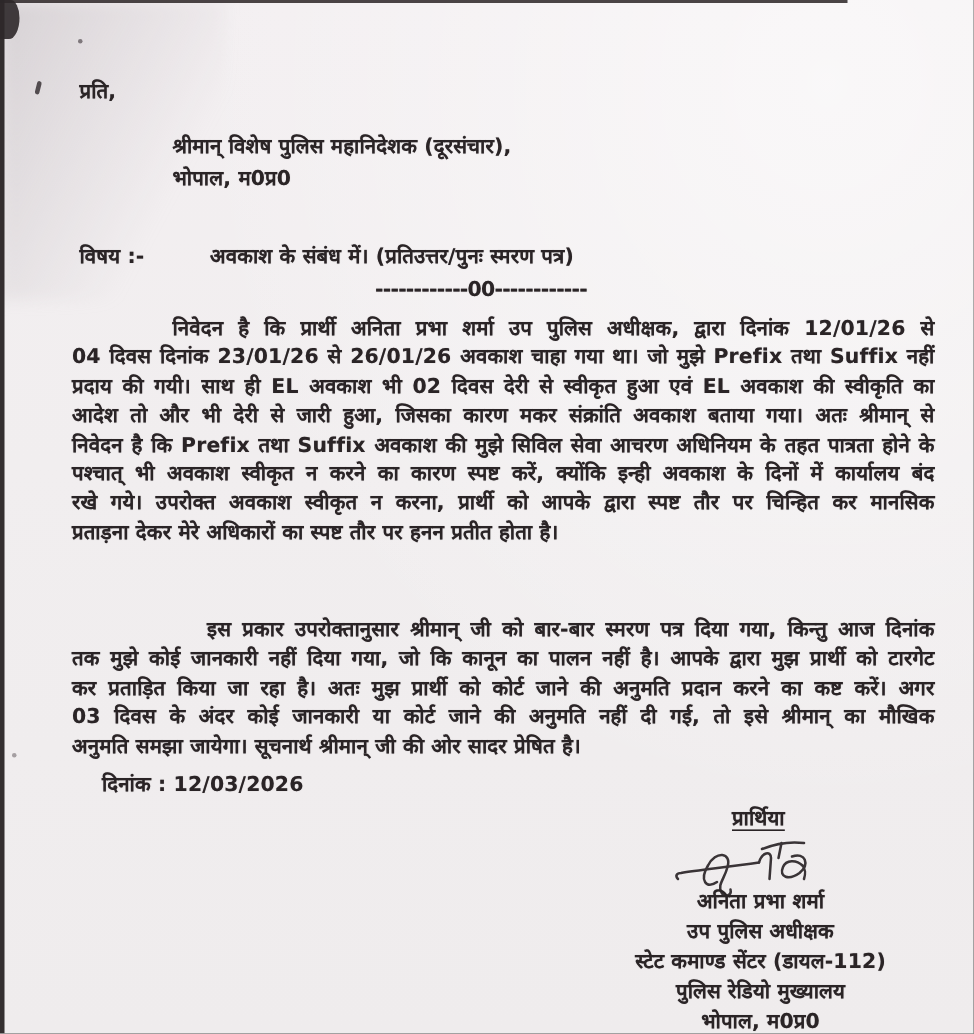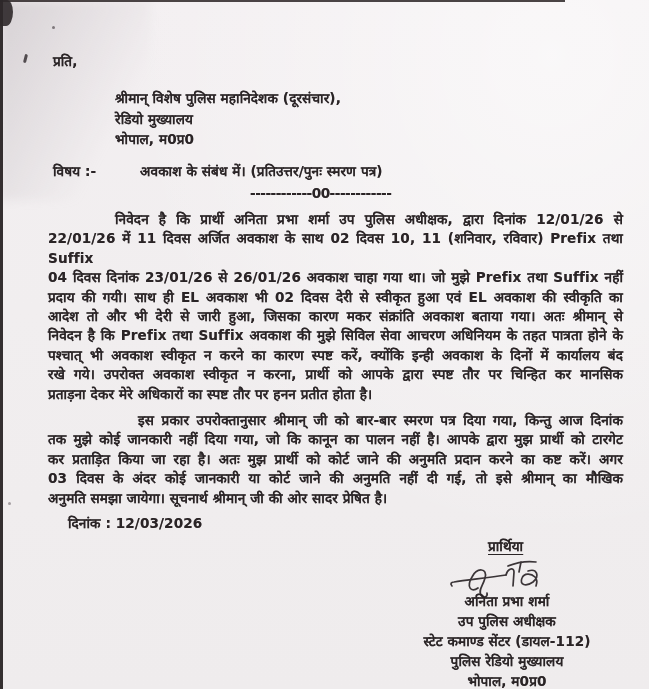--- a/index.html
+++ b/index.html
@@ -61,31 +61,29 @@
   <div class="edge-top"></div>
   <div class="edge-left"></div>
   <div class="corner-blob"></div>
   <div class="mark-tick"></div>
   <div class="mark-dot-a"></div>
   <div class="mark-dot-b"></div>
 
   <div class="txt salutation">प्रति,</div>
   <div class="txt addressee">
     <div>श्रीमान् विशेष पुलिस महानिदेशक (दूरसंचार),</div>
-    <div>रेडियो मुख्यालय</div>
     <div>भोपाल, म0प्र0</div>
   </div>
 
   <div class="txt subject-label">विषय :-</div>
   <div class="txt subject-text">अवकाश के संबंध में। (प्रतिउत्तर/पुनः स्मरण पत्र)</div>
   <div class="txt separator">------------00------------</div>
 
   <div class="para para1">
     <div class="bline first1">निवेदन है कि प्रार्थी अनिता प्रभा शर्मा उप पुलिस अधीक्षक, द्वारा दिनांक 12/01/26 से</div>
-    <div class="bline">22/01/26 में 11 दिवस अर्जित अवकाश के साथ 02 दिवस 10, 11 (शनिवार, रविवार) Prefix तथा Suffix</div>
     <div class="bline">04 दिवस दिनांक 23/01/26 से 26/01/26 अवकाश चाहा गया था। जो मुझे Prefix तथा Suffix नहीं</div>
     <div class="bline">प्रदाय की गयी। साथ ही EL अवकाश भी 02 दिवस देरी से स्वीकृत हुआ एवं EL अवकाश की स्वीकृति का</div>
     <div class="bline">आदेश तो और भी देरी से जारी हुआ, जिसका कारण मकर संक्रांति अवकाश बताया गया। अतः श्रीमान् से</div>
     <div class="bline">निवेदन है कि Prefix तथा Suffix अवकाश की मुझे सिविल सेवा आचरण अधिनियम के तहत पात्रता होने के</div>
     <div class="bline">पश्चात् भी अवकाश स्वीकृत न करने का कारण स्पष्ट करें, क्योंकि इन्ही अवकाश के दिनों में कार्यालय बंद</div>
     <div class="bline">रखे गये। उपरोक्त अवकाश स्वीकृत न करना, प्रार्थी को आपके द्वारा स्पष्ट तौर पर चिन्हित कर मानसिक</div>
     <div class="bline last">प्रताड़ना देकर मेरे अधिकारों का स्पष्ट तौर पर हनन प्रतीत होता है।</div>
   </div>
 
   <div class="para para2">

